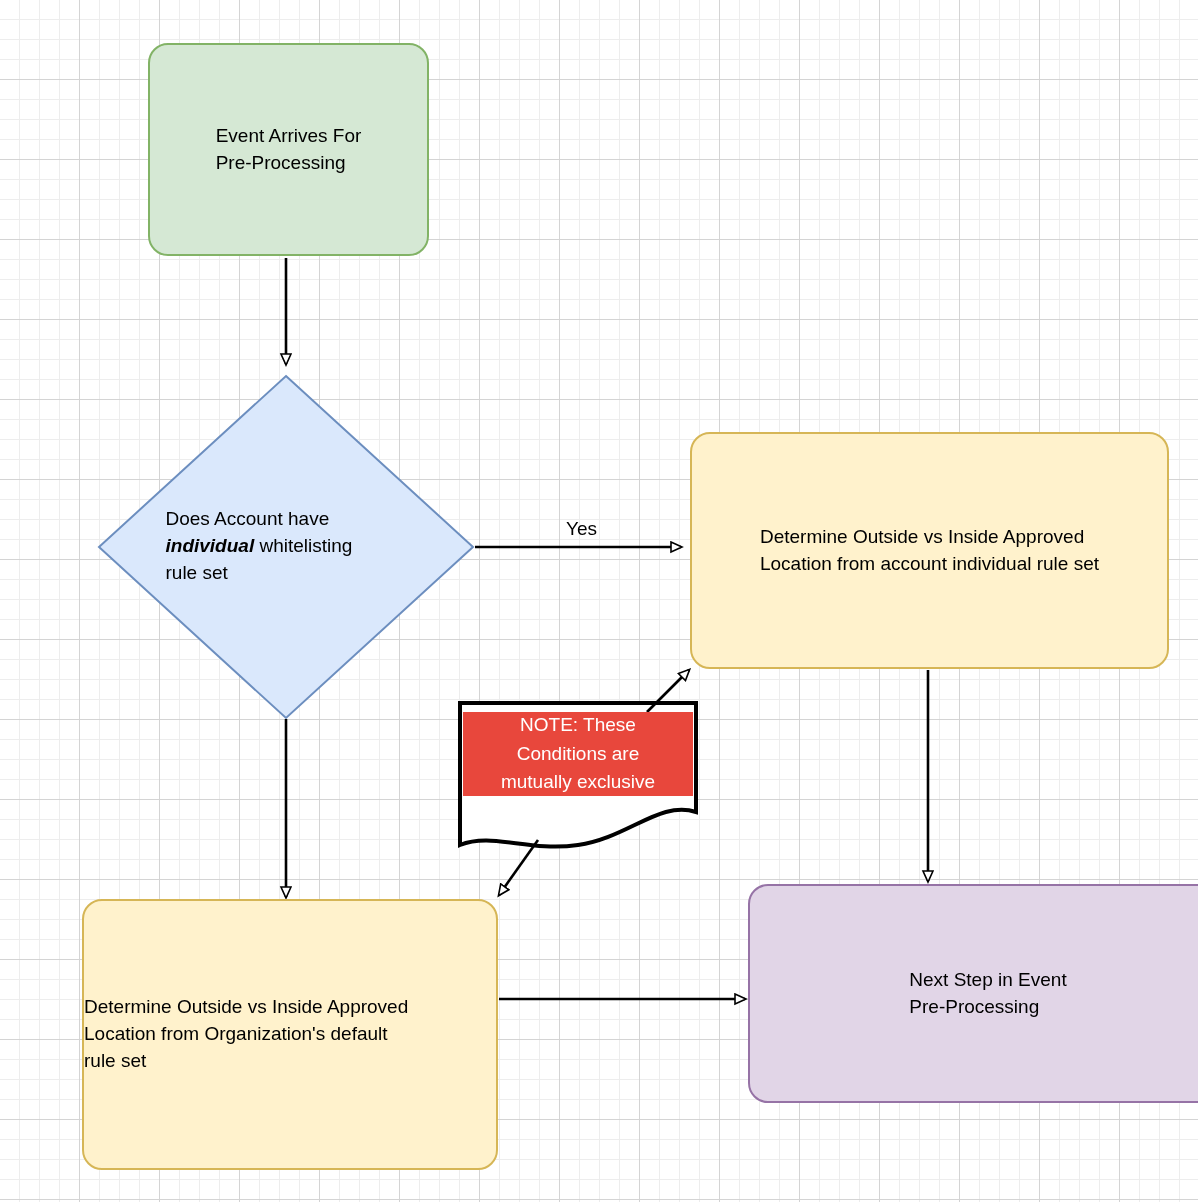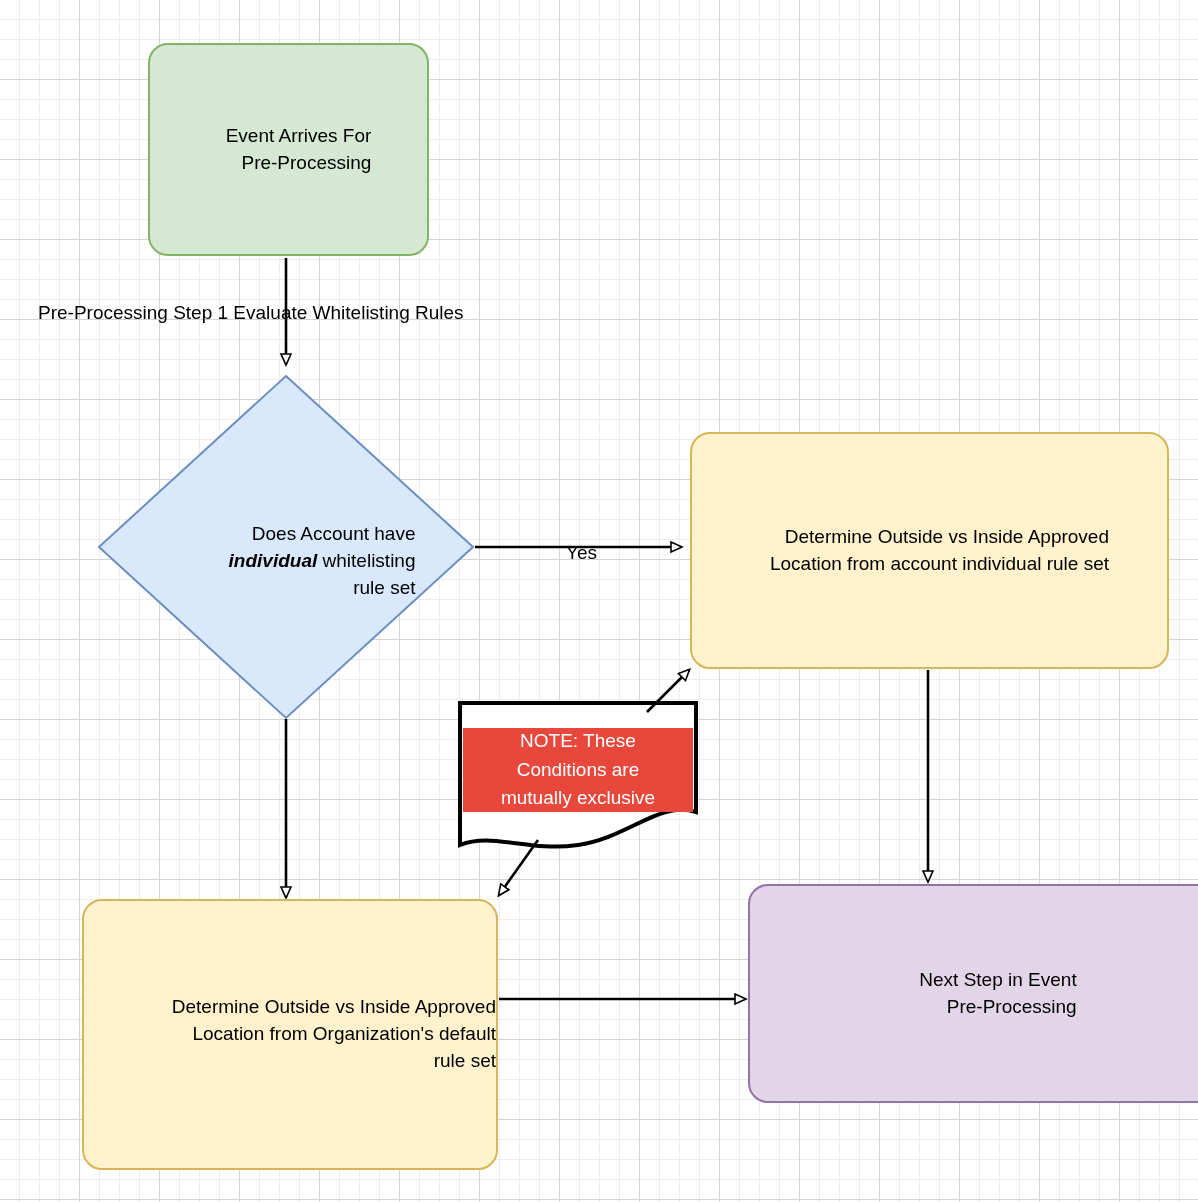--- a/index.html
+++ b/index.html
@@ -30,35 +30,34 @@
     width: 1198px;
     height: 1202px;
     pointer-events: none;
   }
   .node {
     position: absolute;
     box-sizing: border-box;
     display: flex;
     align-items: center;
     justify-content: center;
-    text-align: right;
+    text-align: left;
     color: #000000;
     font-size: 19px;
     line-height: 1.42;
-    padding-left: 20px;
   }
   .node .txt { display: block; white-space: pre-line; }
   .rounded { border-radius: 20px; border-width: 2px; border-style: solid; }
 
   .n-start {
     left: 148px; top: 43px; width: 281px; height: 213px;
     background: #d5e8d4; border-color: #82b366;
   }
   .n-decision {
-    left: 97px; top: 389px; width: 377px; height: 345px;
+    left: 97px; top: 374px; width: 377px; height: 345px;
     background: transparent; border: none;
   }
   .n-decision .txt {
     position: relative; z-index: 2; width: 240px;
   }
   .n-yellow-right {
     left: 690px; top: 432px; width: 479px; height: 237px;
     background: #fff2cc; border-color: #d6b656;
   }
   .n-yellow-left {
@@ -66,21 +65,21 @@
     background: #fff2cc; border-color: #d6b656;
   }
   .n-yellow-left .txt { width: 430px; }
   .n-purple {
     left: 748px; top: 884px; width: 480px; height: 219px;
     background: #e1d5e7; border-color: #9673a6;
   }
 
   .note {
     position: absolute;
-    left: 459px; top: 702px; width: 238px; height: 148px; margin-top: 16px;
+    left: 459px; top: 702px; width: 238px; height: 148px;
   }
   .note-band {
     position: absolute;
     left: 4px; top: 10px; width: 230px; height: 84px;
     background: #e8473c;
     color: #ffffff;
     display: flex; align-items: center; justify-content: center;
     text-align: center;
     font-size: 19px;
     line-height: 1.5;
@@ -89,21 +88,21 @@
   .note-band .txt { white-space: pre-line; }
 
   .edge-label {
     position: absolute;
     font-size: 19px;
     color: #000000;
     background: transparent;
     white-space: nowrap;
   }
   .lbl-step1 { left: 38px; top: 302px; }
-  .lbl-yes   { left: 566px; top: 542px; }
+  .lbl-yes   { left: 566px; top: 518px; }
 
   .bold { font-weight: bold; font-style: italic; }
 </style>
 </head>
 <body>
 
 <div id="canvas">
 
   <svg id="edge-layer" width="1198" height="1202" viewBox="0 0 1198 1202">
     <defs>
@@ -159,16 +158,15 @@
   </div>
 
   <div class="note">
     <div class="note-band">
       <span class="txt">NOTE: These
 Conditions are
 mutually exclusive</span>
     </div>
   </div>
 
-  <div class="edge-label lbl-step1">Pre-Processing Step 1 Evaluate Whitelisting Rules</div>
   <div class="edge-label lbl-yes">Yes</div>
 
 </div>
 
 </body></html>

